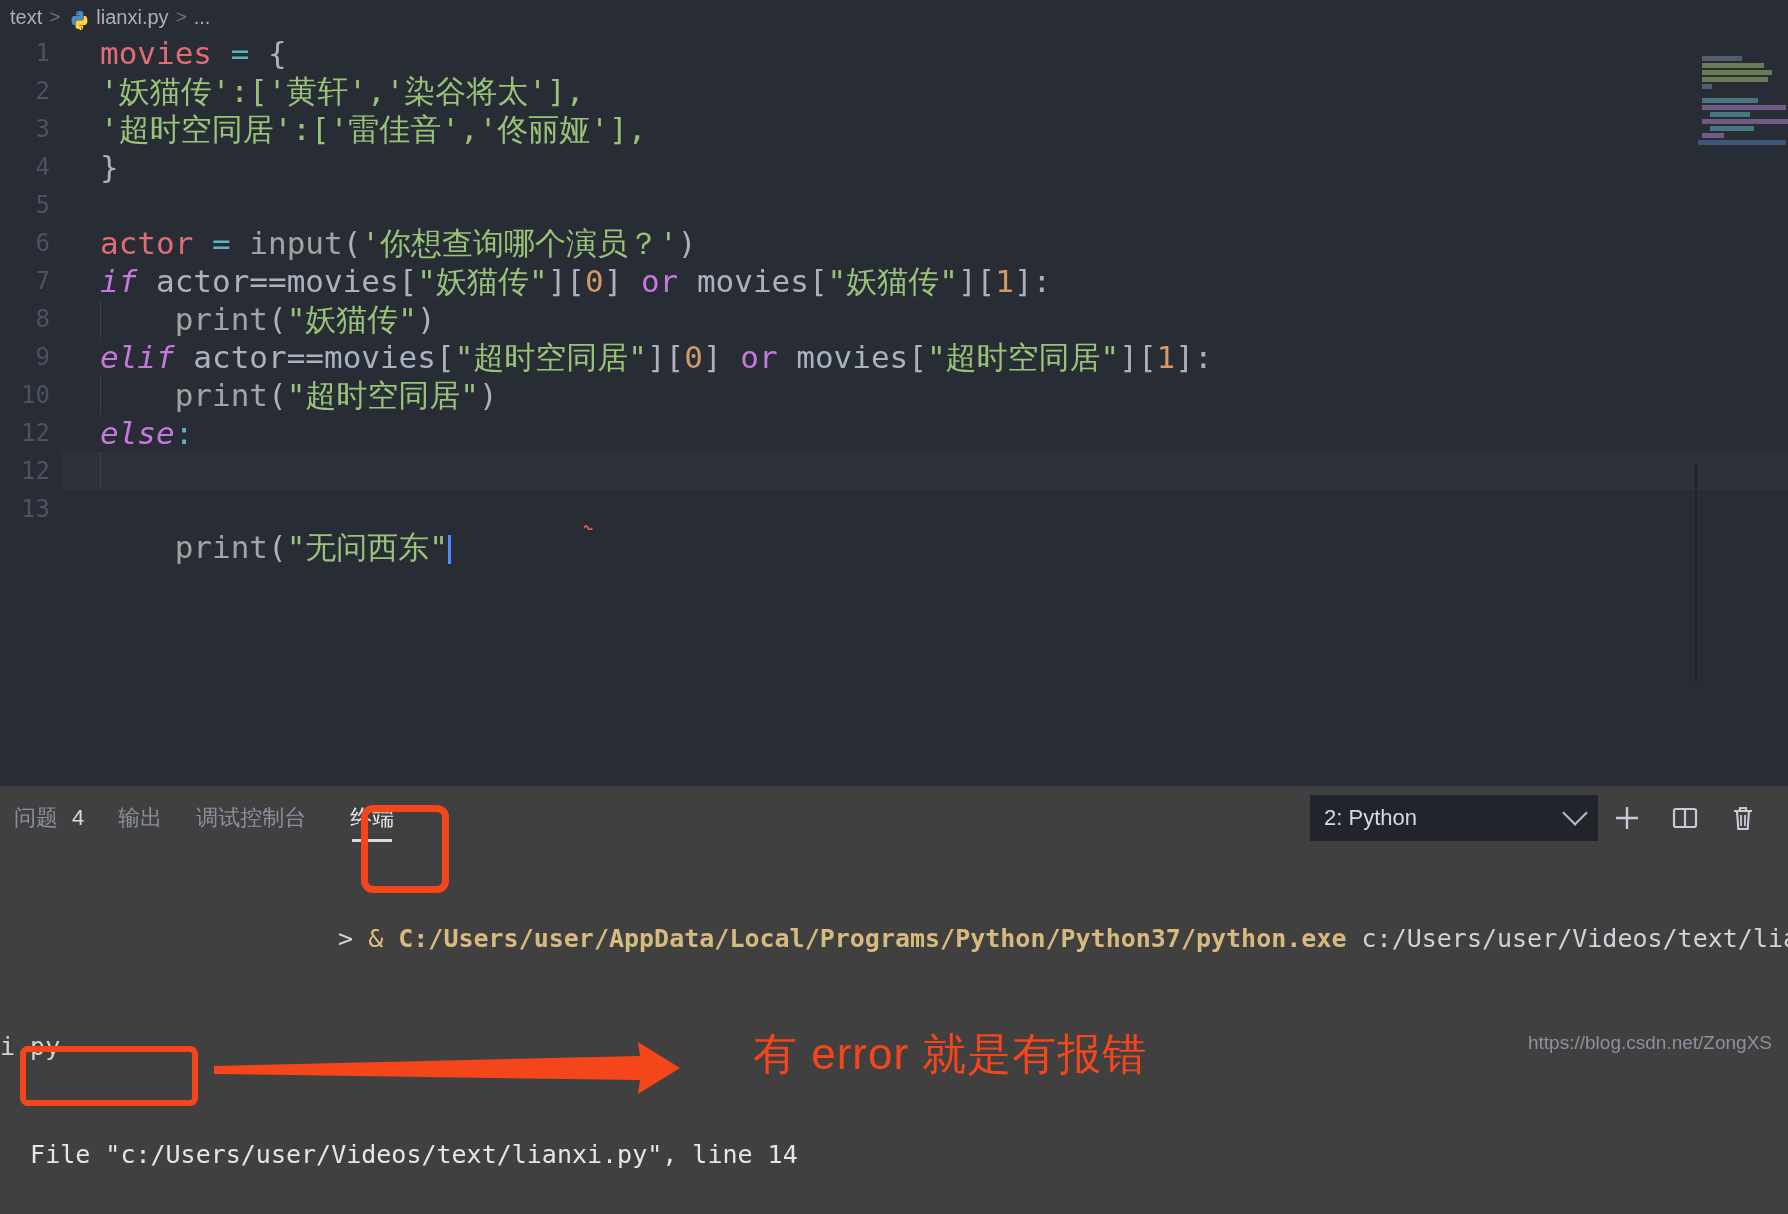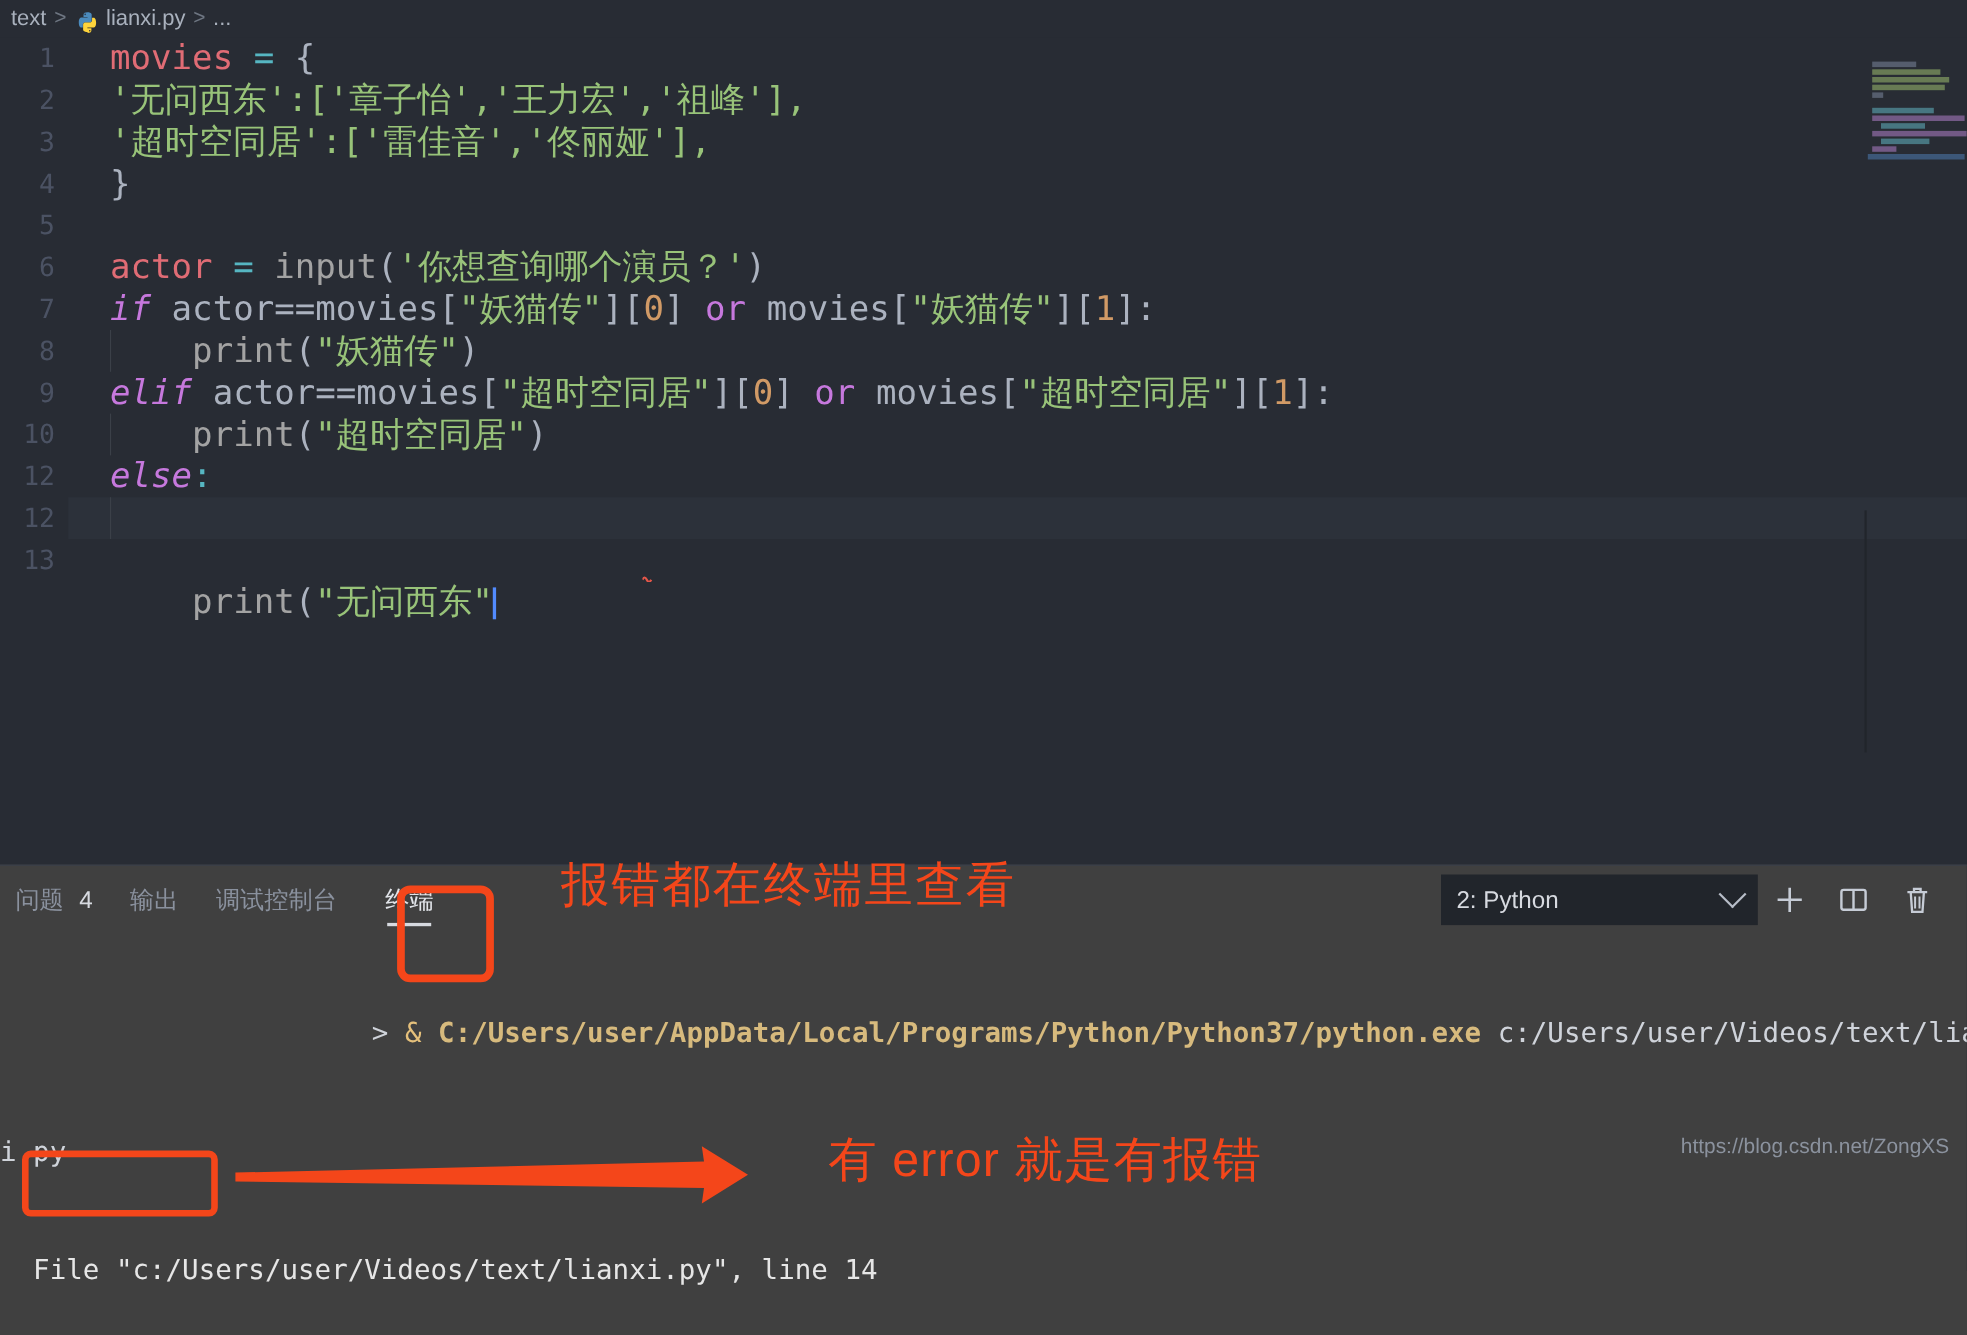--- a/index.html
+++ b/index.html
@@ -177,22 +177,22 @@
       <div class="lnum">10</div>
       <div class="lnum">12</div>
       <div class="lnum">12</div>
       <div class="lnum">13</div>
     </div>
 
     <div class="codearea">
 
       <div class="cl"><span class="t-var">movies</span><span class="t-def"> </span><span class="t-op">=</span><span class="t-def"> </span><span class="t-punct">{</span></div>
 
-
-      <div class="cl"><span class="t-str">'无问西东':['章子怡','王力宏','祖峰'],</span></div>
+      <div class="cl"><span class="t-str">'妖猫传':['黄轩','染谷将太'],</span></div>
+
 
       <div class="cl"><span class="t-str">'超时空同居':['雷佳音','佟丽娅'],</span></div>
 
       <div class="cl"><span class="t-punct">}</span></div>
 
       <div class="cl"></div>
 
       <div class="cl"><span class="t-var">actor</span><span class="t-def"> </span><span class="t-op">=</span><span class="t-def"> </span><span class="t-fn">input</span><span class="t-punct">(</span><span class="t-str">'你想查询哪个演员？'</span><span class="t-punct">)</span></div>
 
       <div class="cl"><span class="t-kw">if</span><span class="t-def"> actor==movies[</span><span class="t-str">"妖猫传"</span><span class="t-def">][</span><span class="t-num">0</span><span class="t-def">] </span><span class="t-kw2">or</span><span class="t-def"> movies[</span><span class="t-str">"妖猫传"</span><span class="t-def">][</span><span class="t-num">1</span><span class="t-def">]:</span></div>
@@ -281,21 +281,20 @@
       <div class="ln" style="padding-left:0;"><span style="display:inline-block;width:338px;"></span><span class="c-grey">&gt;</span><span> </span><span class="c-yellow2">&amp;</span><span> </span><span class="c-yellow">C:/Users/user/AppData/Local/Programs/Python/Python37/python.exe</span><span> </span><span class="c-grey">c:/Users/user/Videos/text/lianx</span></div>
       <div class="ln"><span class="c-grey">i.py</span></div>
       <div class="ln"><span class="c-white">  File "c:/Users/user/Videos/text/lianxi.py", line 14</span></div>
       
       
       
     </div>
   </div>
 
   <div class="box-term"></div>
-  <div class="ann ann-text1">报错都在终端里查看</div>
 
   <div class="box-syntax"></div>
   <div class="arrow-wrap">
     <svg width="520" height="60" viewBox="0 0 520 60">
       <path d="M4 26 L430 16 L428 2 L470 28 L428 54 L430 40 L4 34 Z" fill="#f4461a"></path>
     </svg>
   </div>
   <div class="ann ann-text2">有 error 就是有报错</div>
 
   <div class="watermark">https://blog.csdn.net/ZongXS</div>

